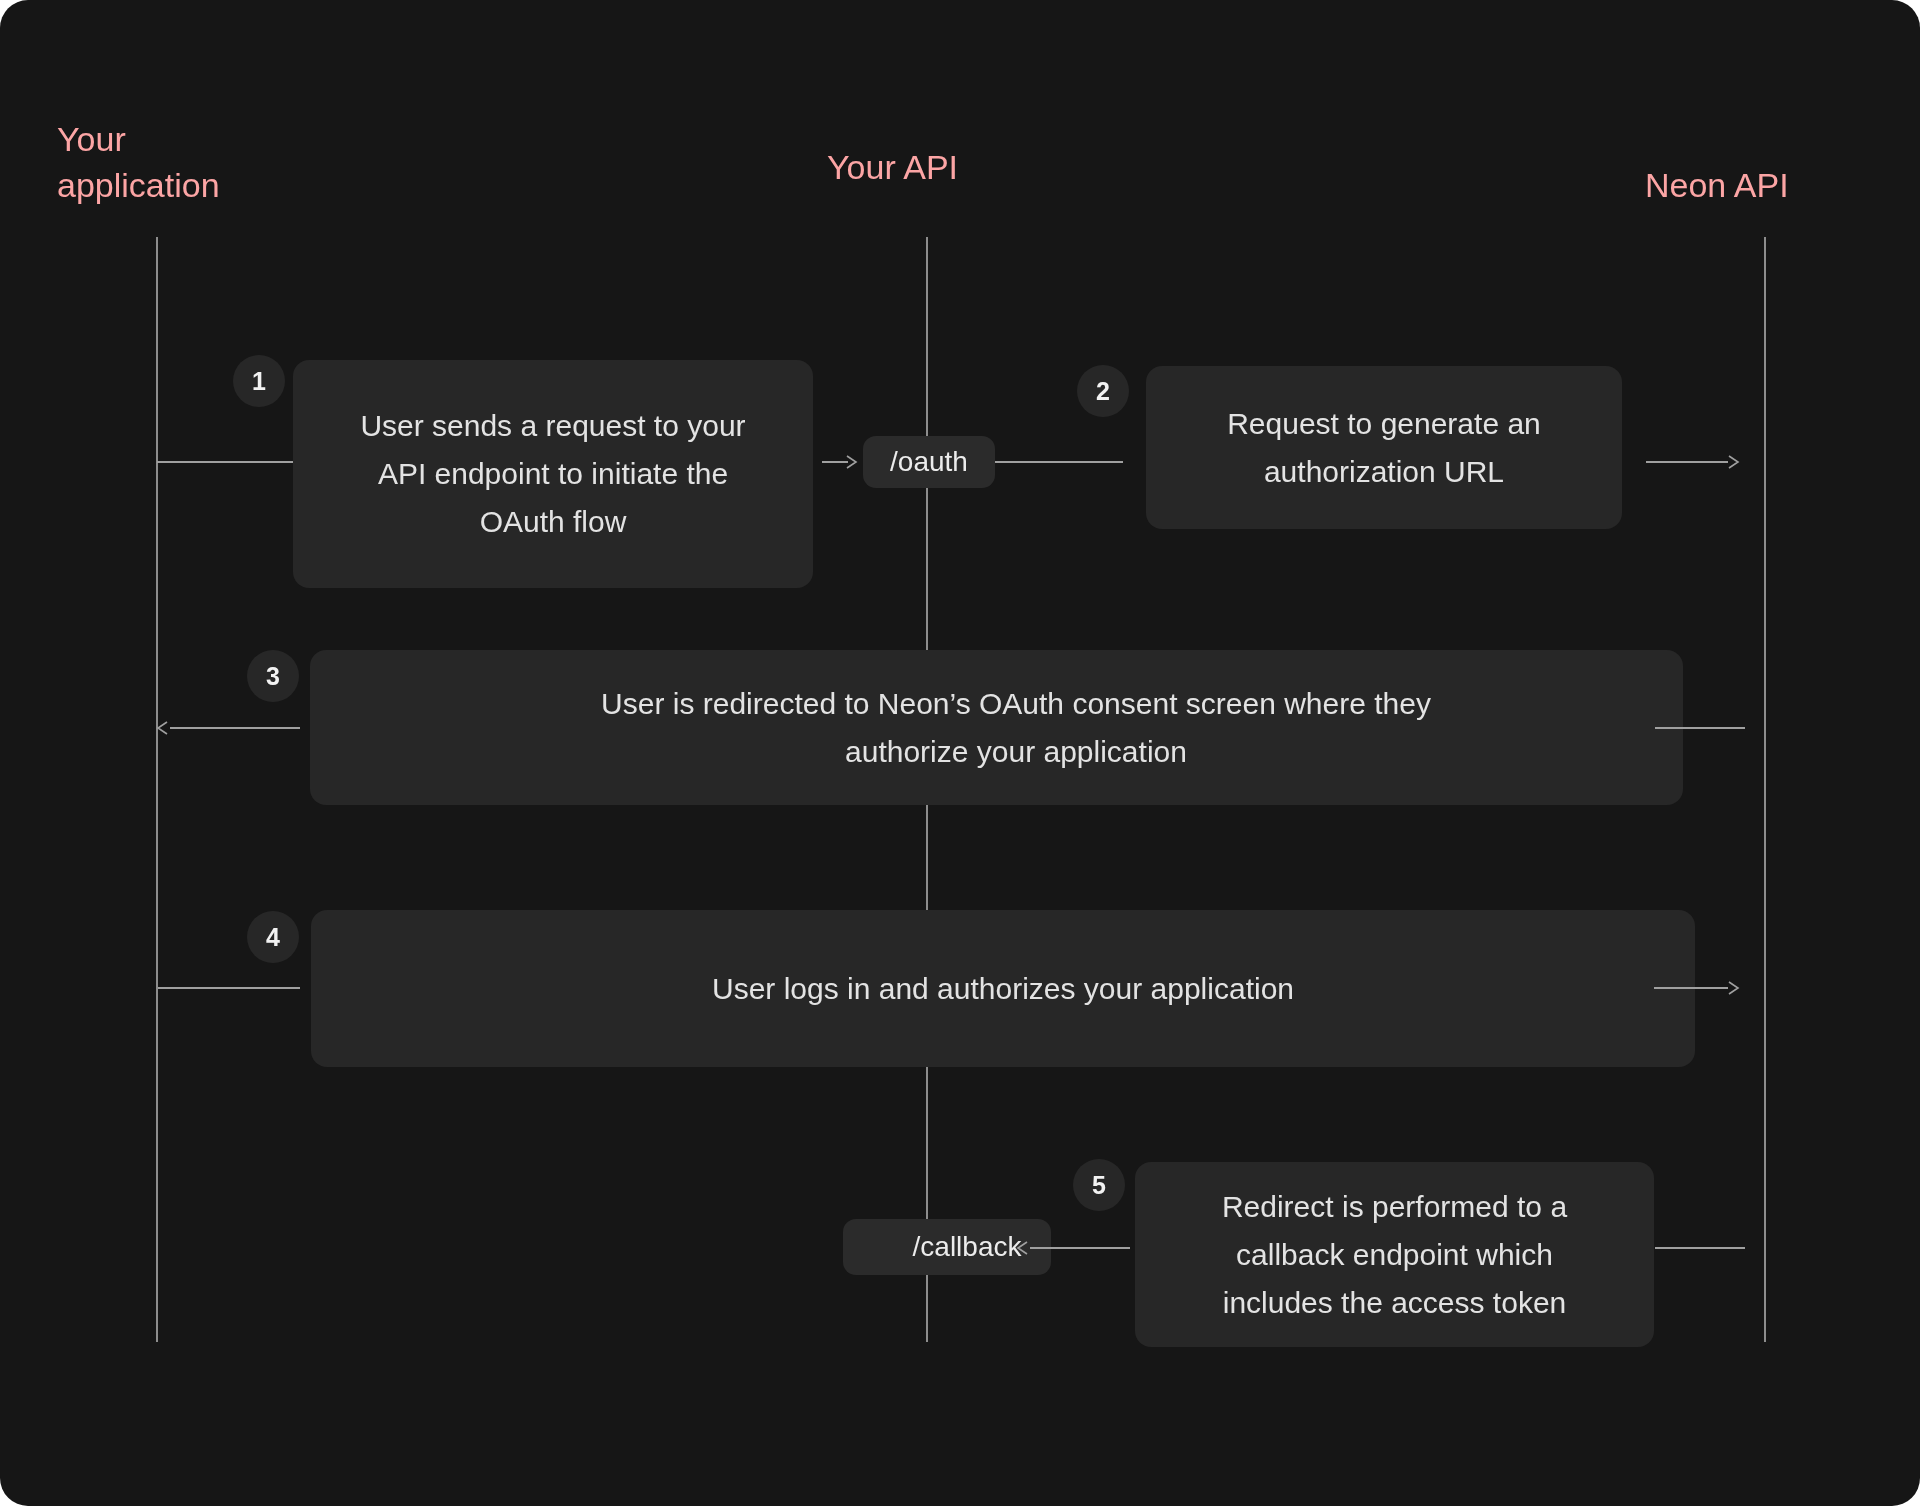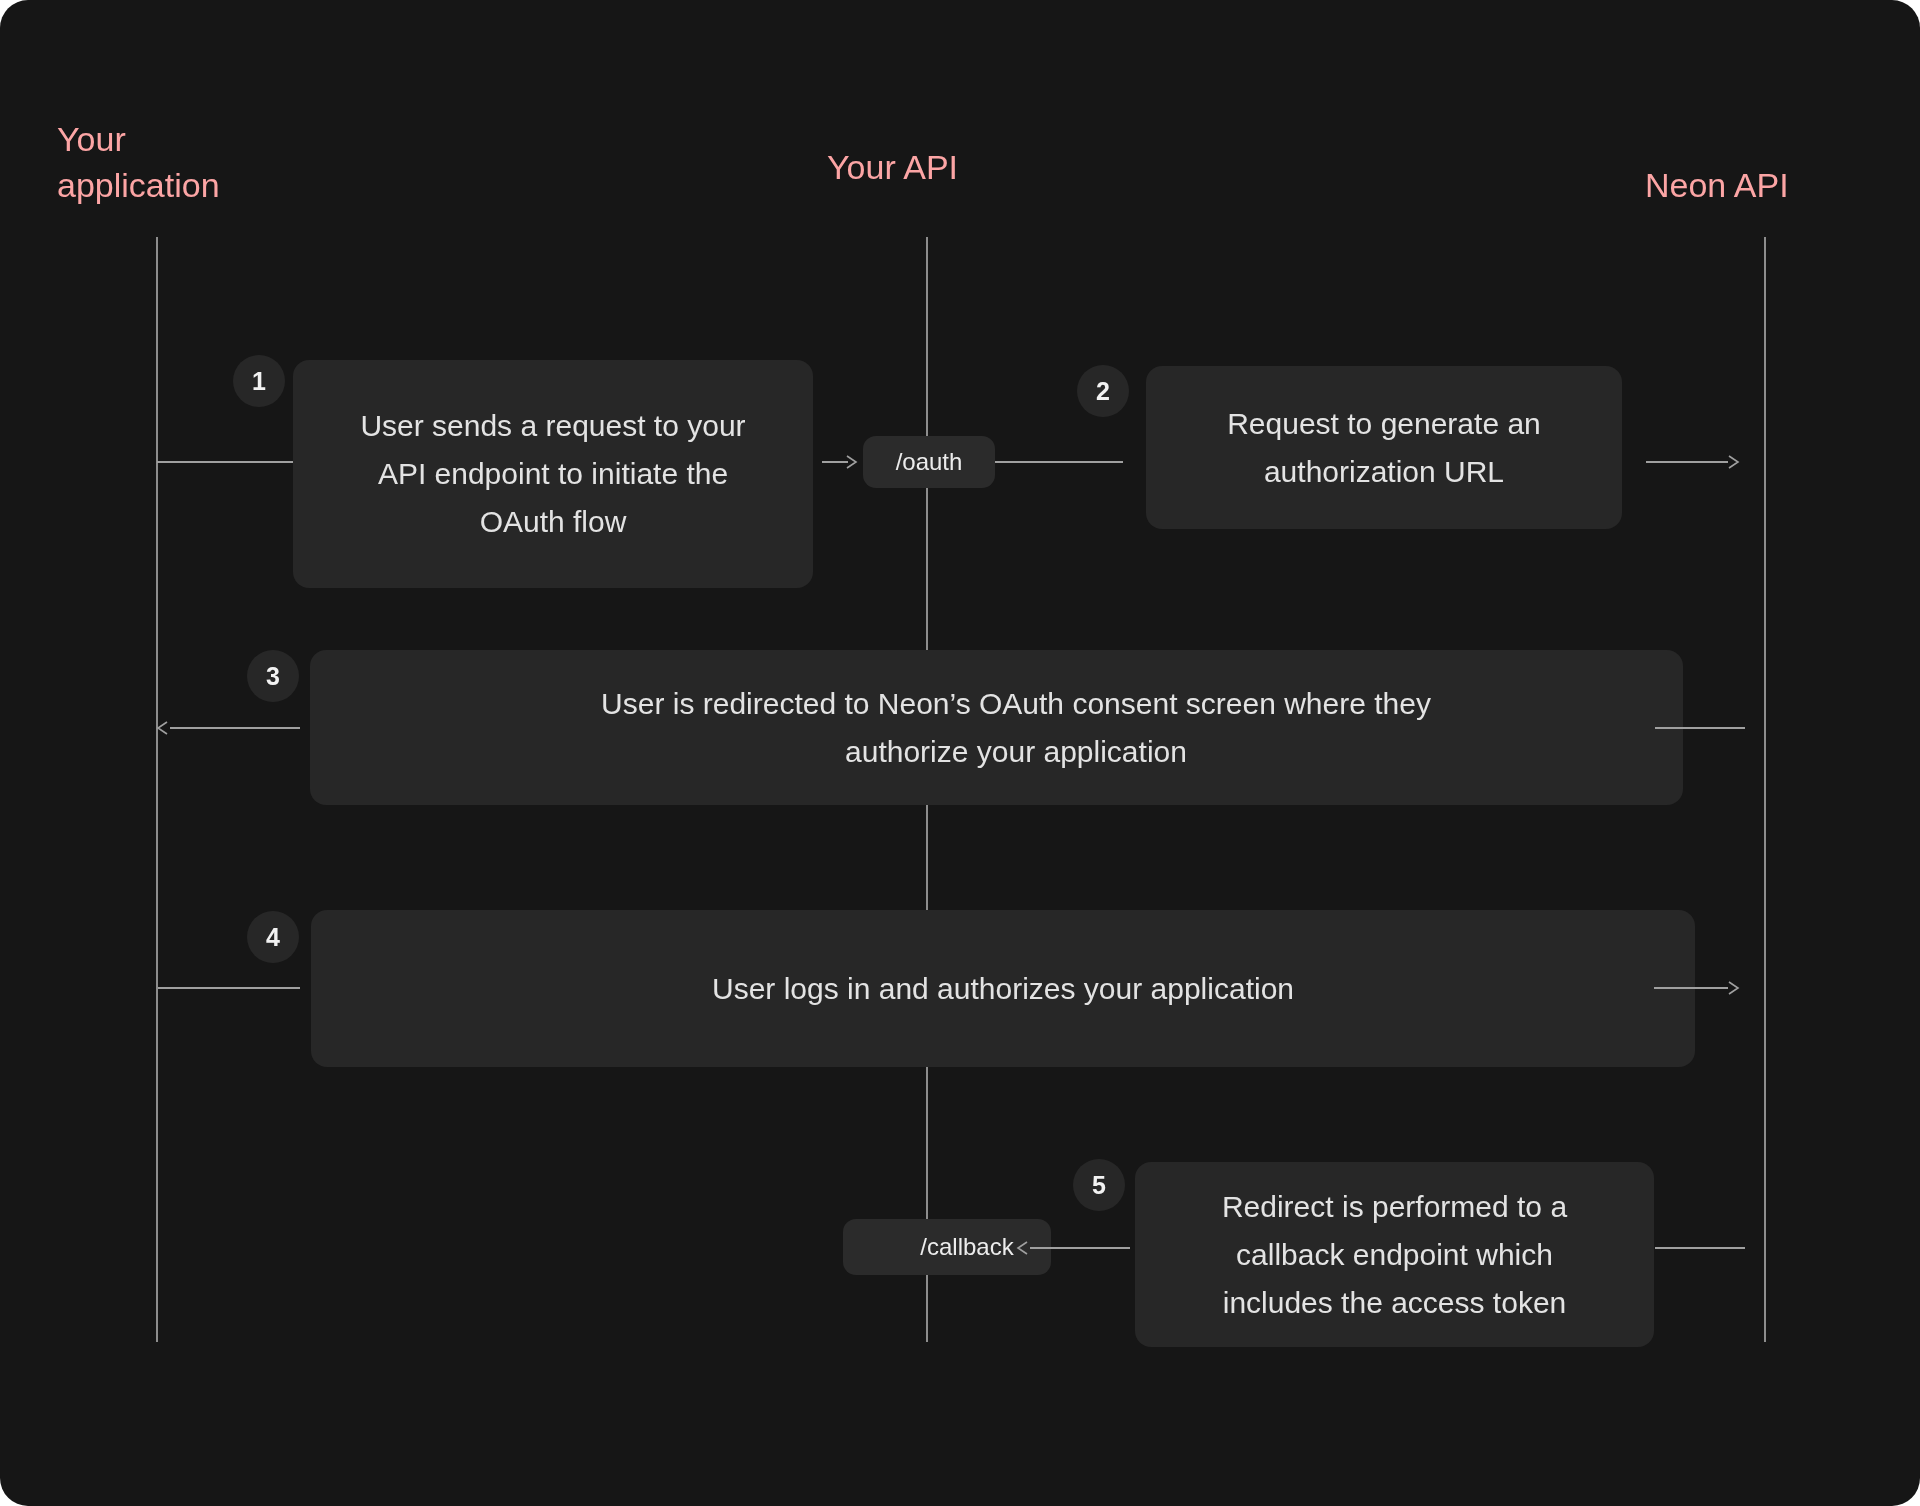--- a/index.html
+++ b/index.html
@@ -31,21 +31,21 @@
   .msgbox.m1 .txt{max-width:440px;}
   .msgbox.m2{left:1146px;top:366px;width:476px;height:163px;}
   .msgbox.m2 .txt{max-width:370px;}
   .msgbox.m3{left:310px;top:650px;width:1334px;height:155px;padding-left:39px;}
   .msgbox.m3 .txt{max-width:880px;}
   .msgbox.m4{left:311px;top:910px;width:1384px;height:157px;}
   .msgbox.m4 .txt{max-width:1100px;}
   .msgbox.m5{left:1135px;top:1162px;width:519px;height:185px;}
   .msgbox.m5 .txt{max-width:420px;}
 
-  .pill{position:absolute;background:#2b2b2b;border-radius:13px;color:#ececec;font-size:24px;
+  .pill{position:absolute;background:#2b2b2b;border-radius:13px;color:#ececec;font-size:28px;
         display:flex;align-items:center;justify-content:center;}
   .pill.oauth{left:863px;top:436px;width:132px;height:52px;}
   .pill.callback{left:843px;top:1219px;width:168px;height:56px;padding-left:40px;}
 
   .mline{position:absolute;height:2px;background:#a0a0a0;}
   .l-a{left:157px;top:461px;width:136px;}
   .l-b{left:822px;top:461px;width:26px;}
   .l-c{left:995px;top:461px;width:128px;}
   .l-d{left:1646px;top:461px;width:82px;}
   .l-e{left:170px;top:727px;width:130px;}

